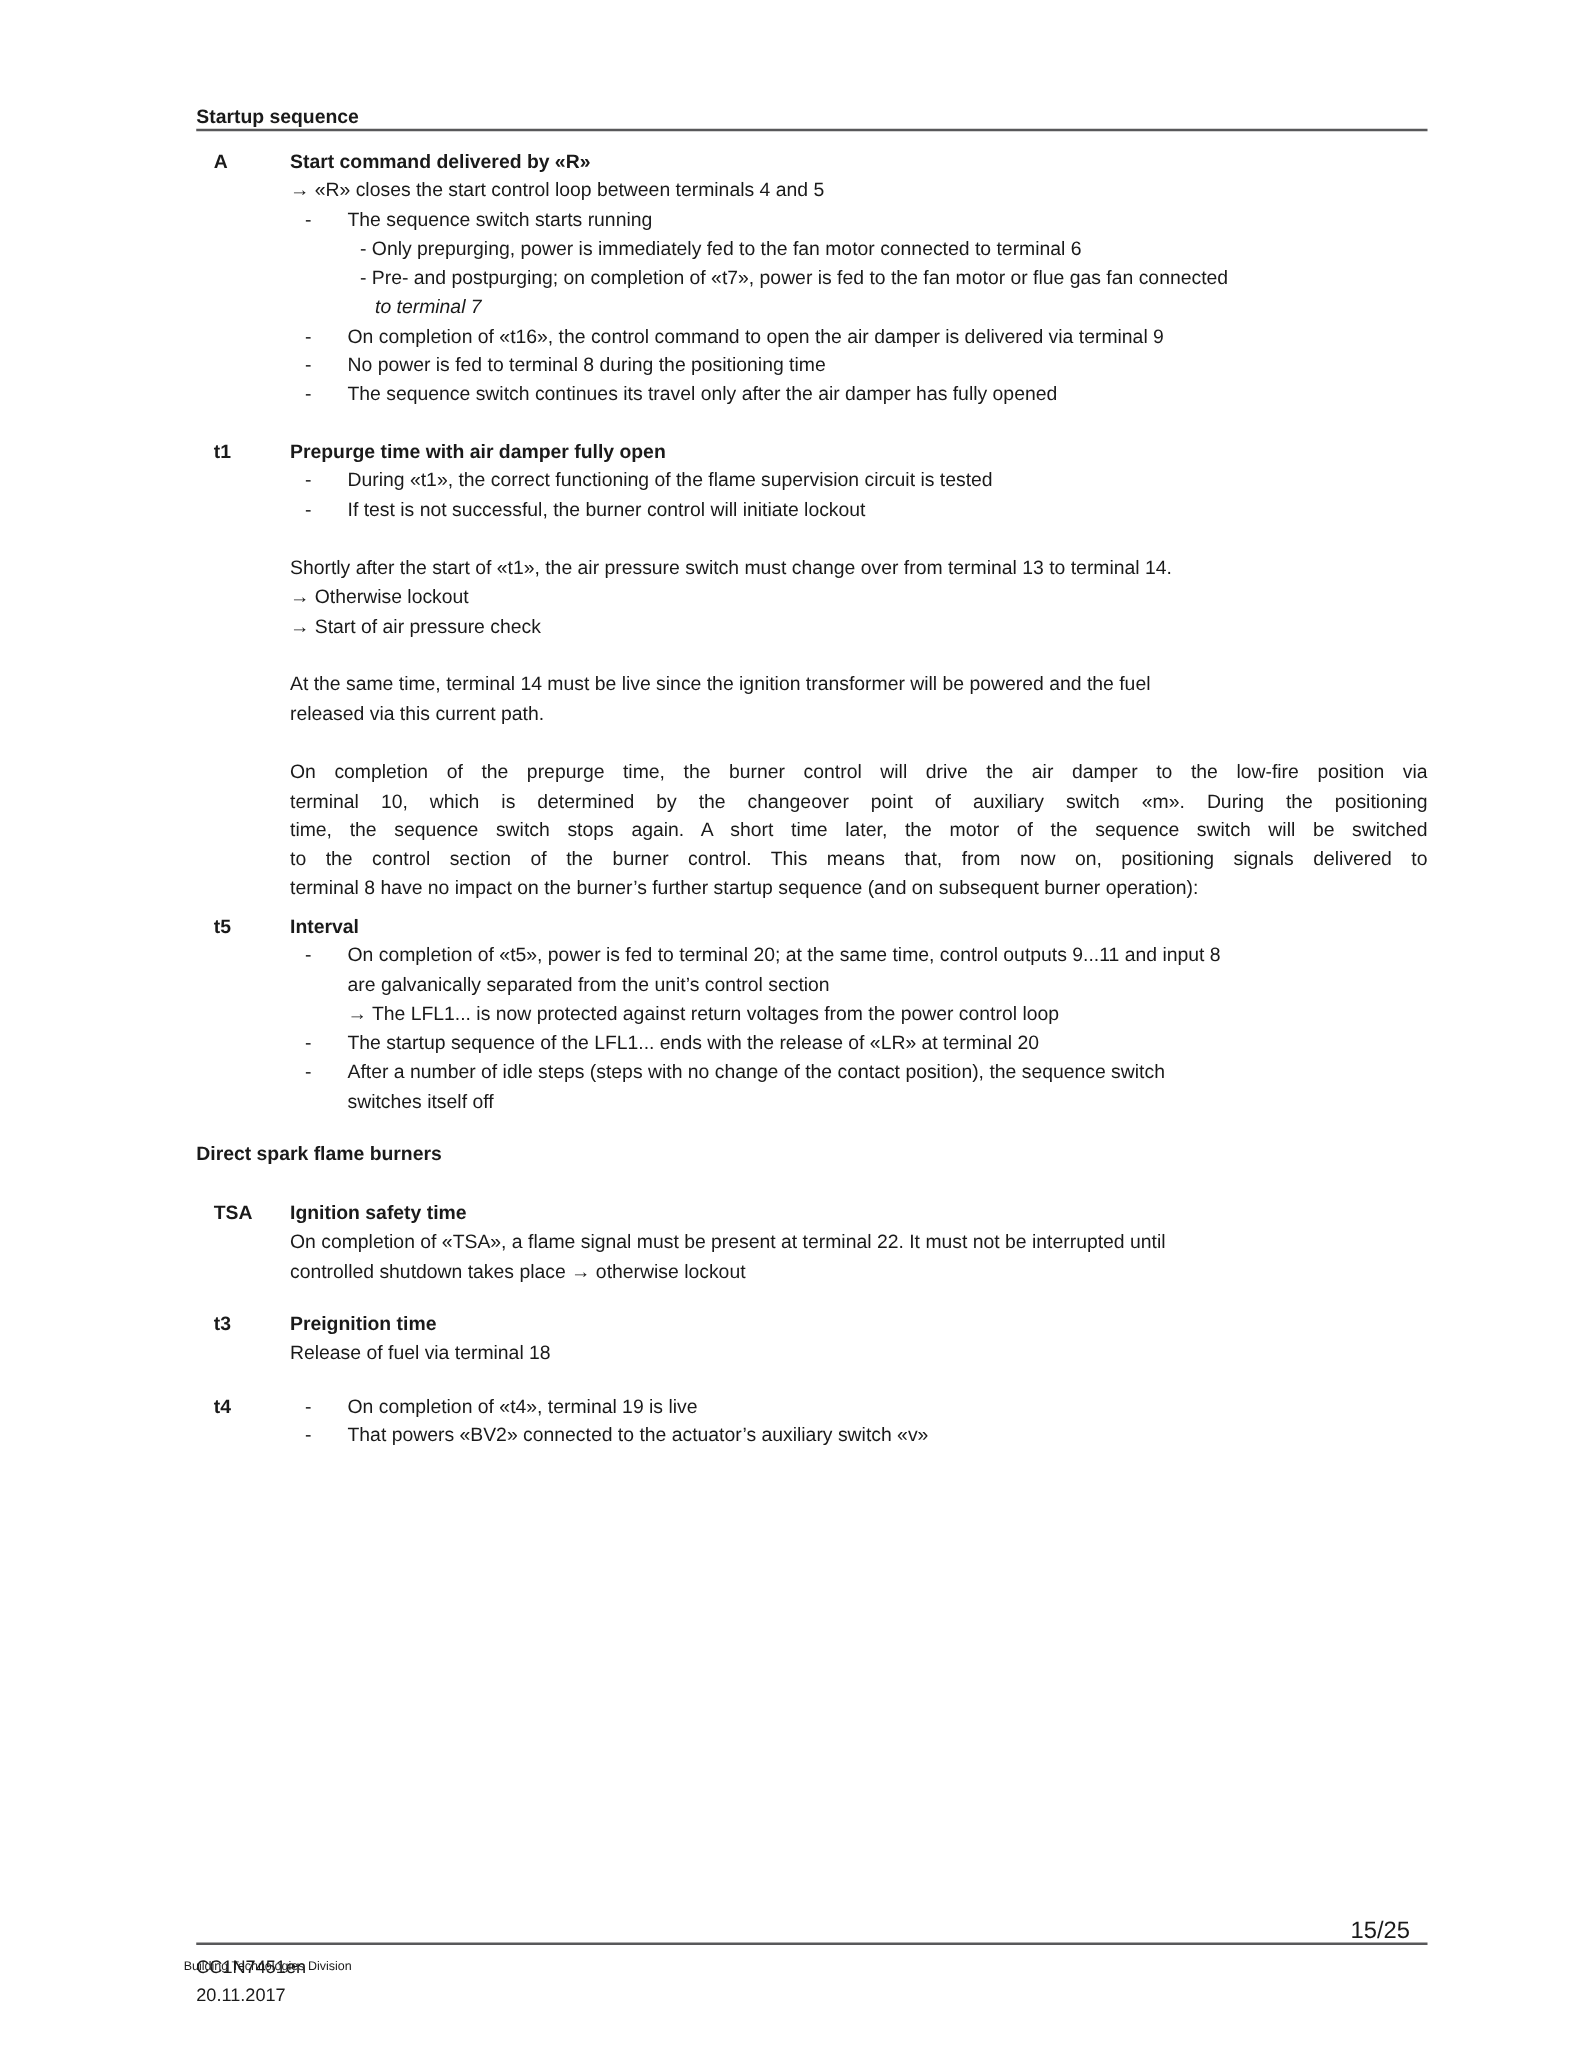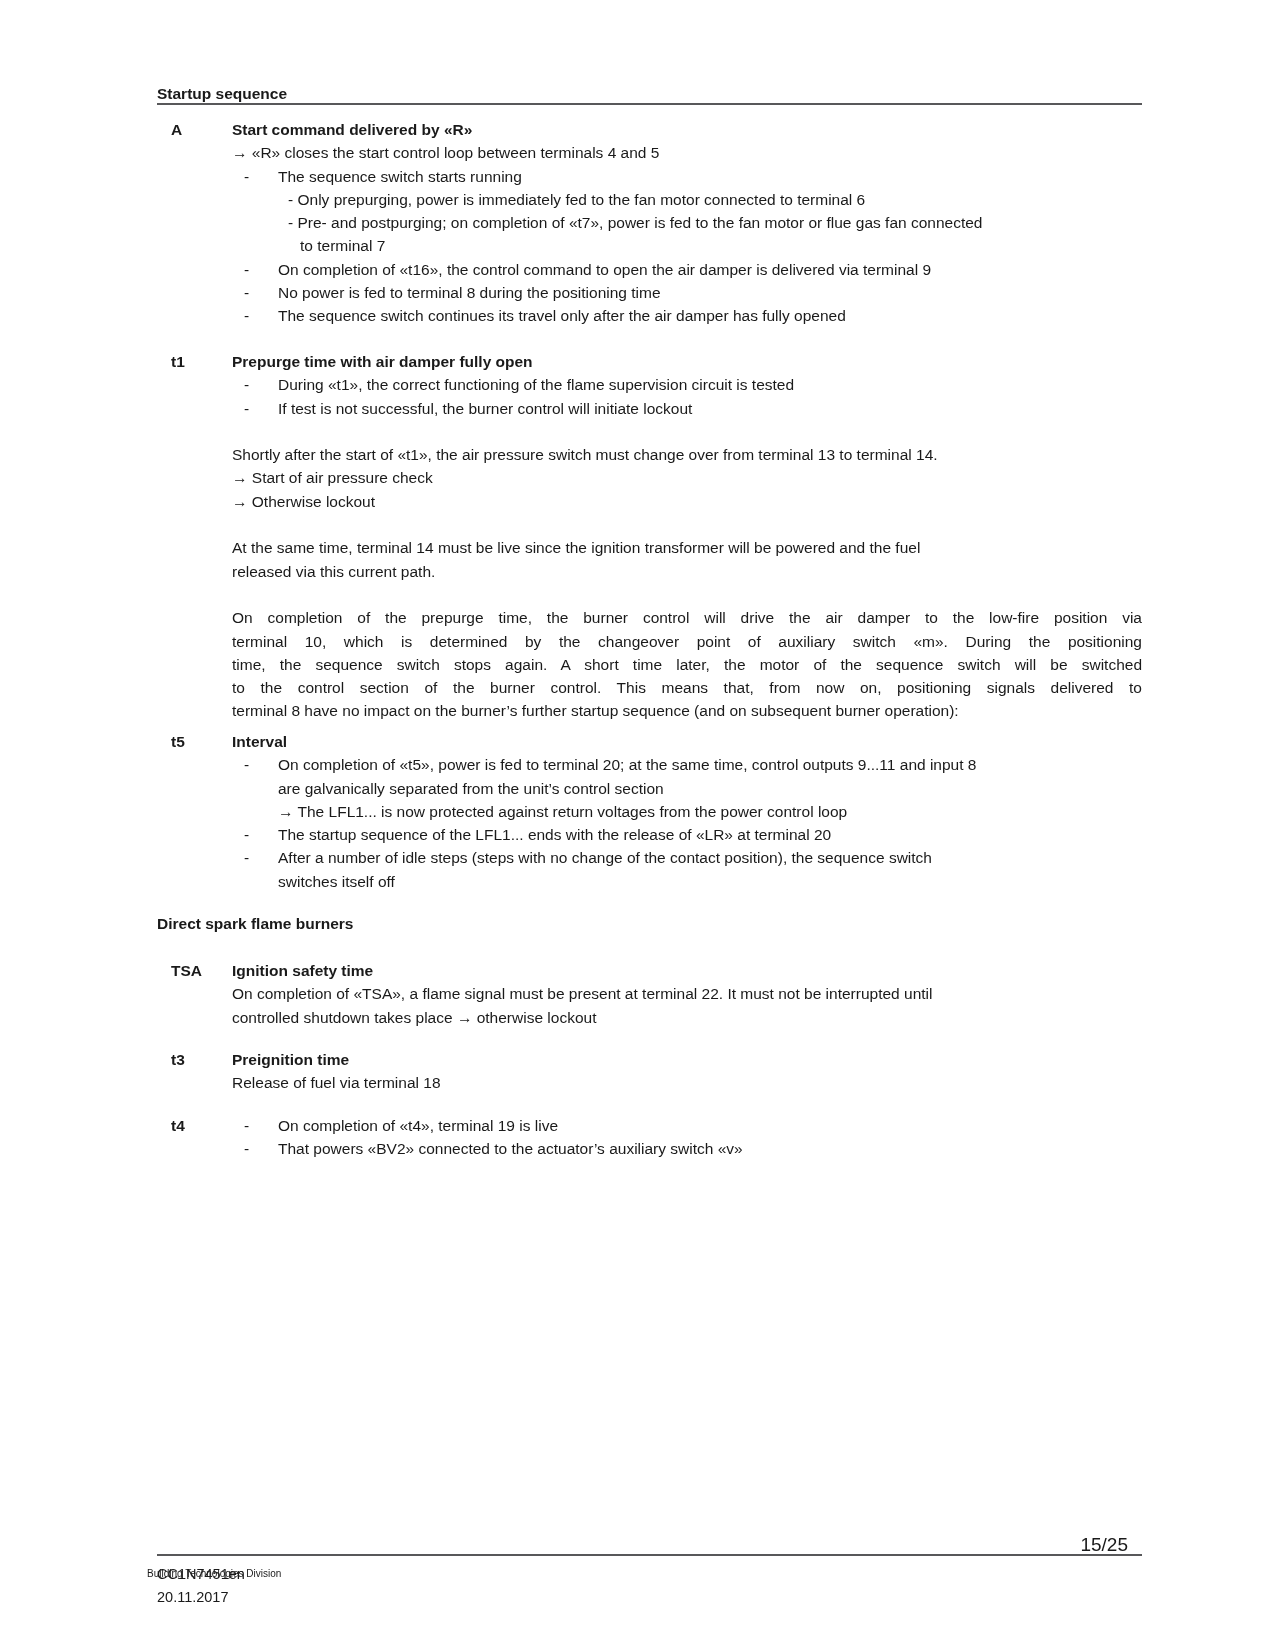--- a/index.html
+++ b/index.html
@@ -18,21 +18,21 @@
   .rule-top { top:103px; }
   .rule-bottom { top:1554px; }
   .section { position:absolute; left:0; width:1275px; }
   .sec-label { position:absolute; left:171px; top:0; font-weight:bold; line-height:23.3px; height:23.3px; }
   .sec-body { position:absolute; left:232px; top:0; width:910px; }
   .ln { min-height:23.3px; height:23.3px; line-height:23.3px; white-space:nowrap; }
   .ln.heading { font-weight:bold; }
   .ln.bullet { position:relative; padding-left:46px; }
   .ln.bullet .dash { position:absolute; left:12px; top:0; }
   .ln.sub { padding-left:56px; }
-  .ln.subcont { padding-left:68px; }
+  .ln.subcont { padding-left:68px;font-style:italic; }
   .ln.cont { padding-left:46px; }
   .ln.subarrow { padding-left:46px; }
   .ln.jline {
     white-space:normal;
     width:910px;
     text-align:justify;
     text-align-last:justify;
     overflow:hidden;
   }
   .h2 { position:absolute; left:157px; font-weight:bold; line-height:23.3px; }
@@ -64,22 +64,22 @@
   </div>
 
   <div class="section" style="top:350px">
     <div class="sec-label">t1</div>
     <div class="sec-body">
         <div class="ln heading">Prepurge time with air damper fully open</div>
         <div class="ln bullet"><span class="dash">-</span><span>During «t1», the correct functioning of the flame supervision circuit is tested</span></div>
         <div class="ln bullet"><span class="dash">-</span><span>If test is not successful, the burner control will initiate lockout</span></div>
         <div class="ln gap"></div>
         <div class="ln plain">Shortly after the start of «t1», the air pressure switch must change over from terminal 13 to terminal 14.</div>
+        <div class="ln arrow">→ Otherwise lockout</div>
         <div class="ln arrow">→ Start of air pressure check</div>
-        <div class="ln arrow">→ Otherwise lockout</div>
         <div class="ln gap"></div>
         <div class="ln plain">At the same time, terminal 14 must be live since the ignition transformer will be powered and the fuel</div>
         <div class="ln plain">released via this current path.</div>
         <div class="ln gap"></div>
         <div class="ln jline">On completion of the prepurge time, the burner control will drive the air damper to the low-fire position via</div>
         <div class="ln jline">terminal 10, which is determined by the changeover point of auxiliary switch «m». During the positioning</div>
         <div class="ln jline">time, the sequence switch stops again. A short time later, the motor of the sequence switch will be switched</div>
         <div class="ln jline">to the control section of the burner control. This means that, from now on, positioning signals delivered to</div>
         <div class="ln plain">terminal 8 have no impact on the burner’s further startup sequence (and on subsequent burner operation):</div>
       </div>

